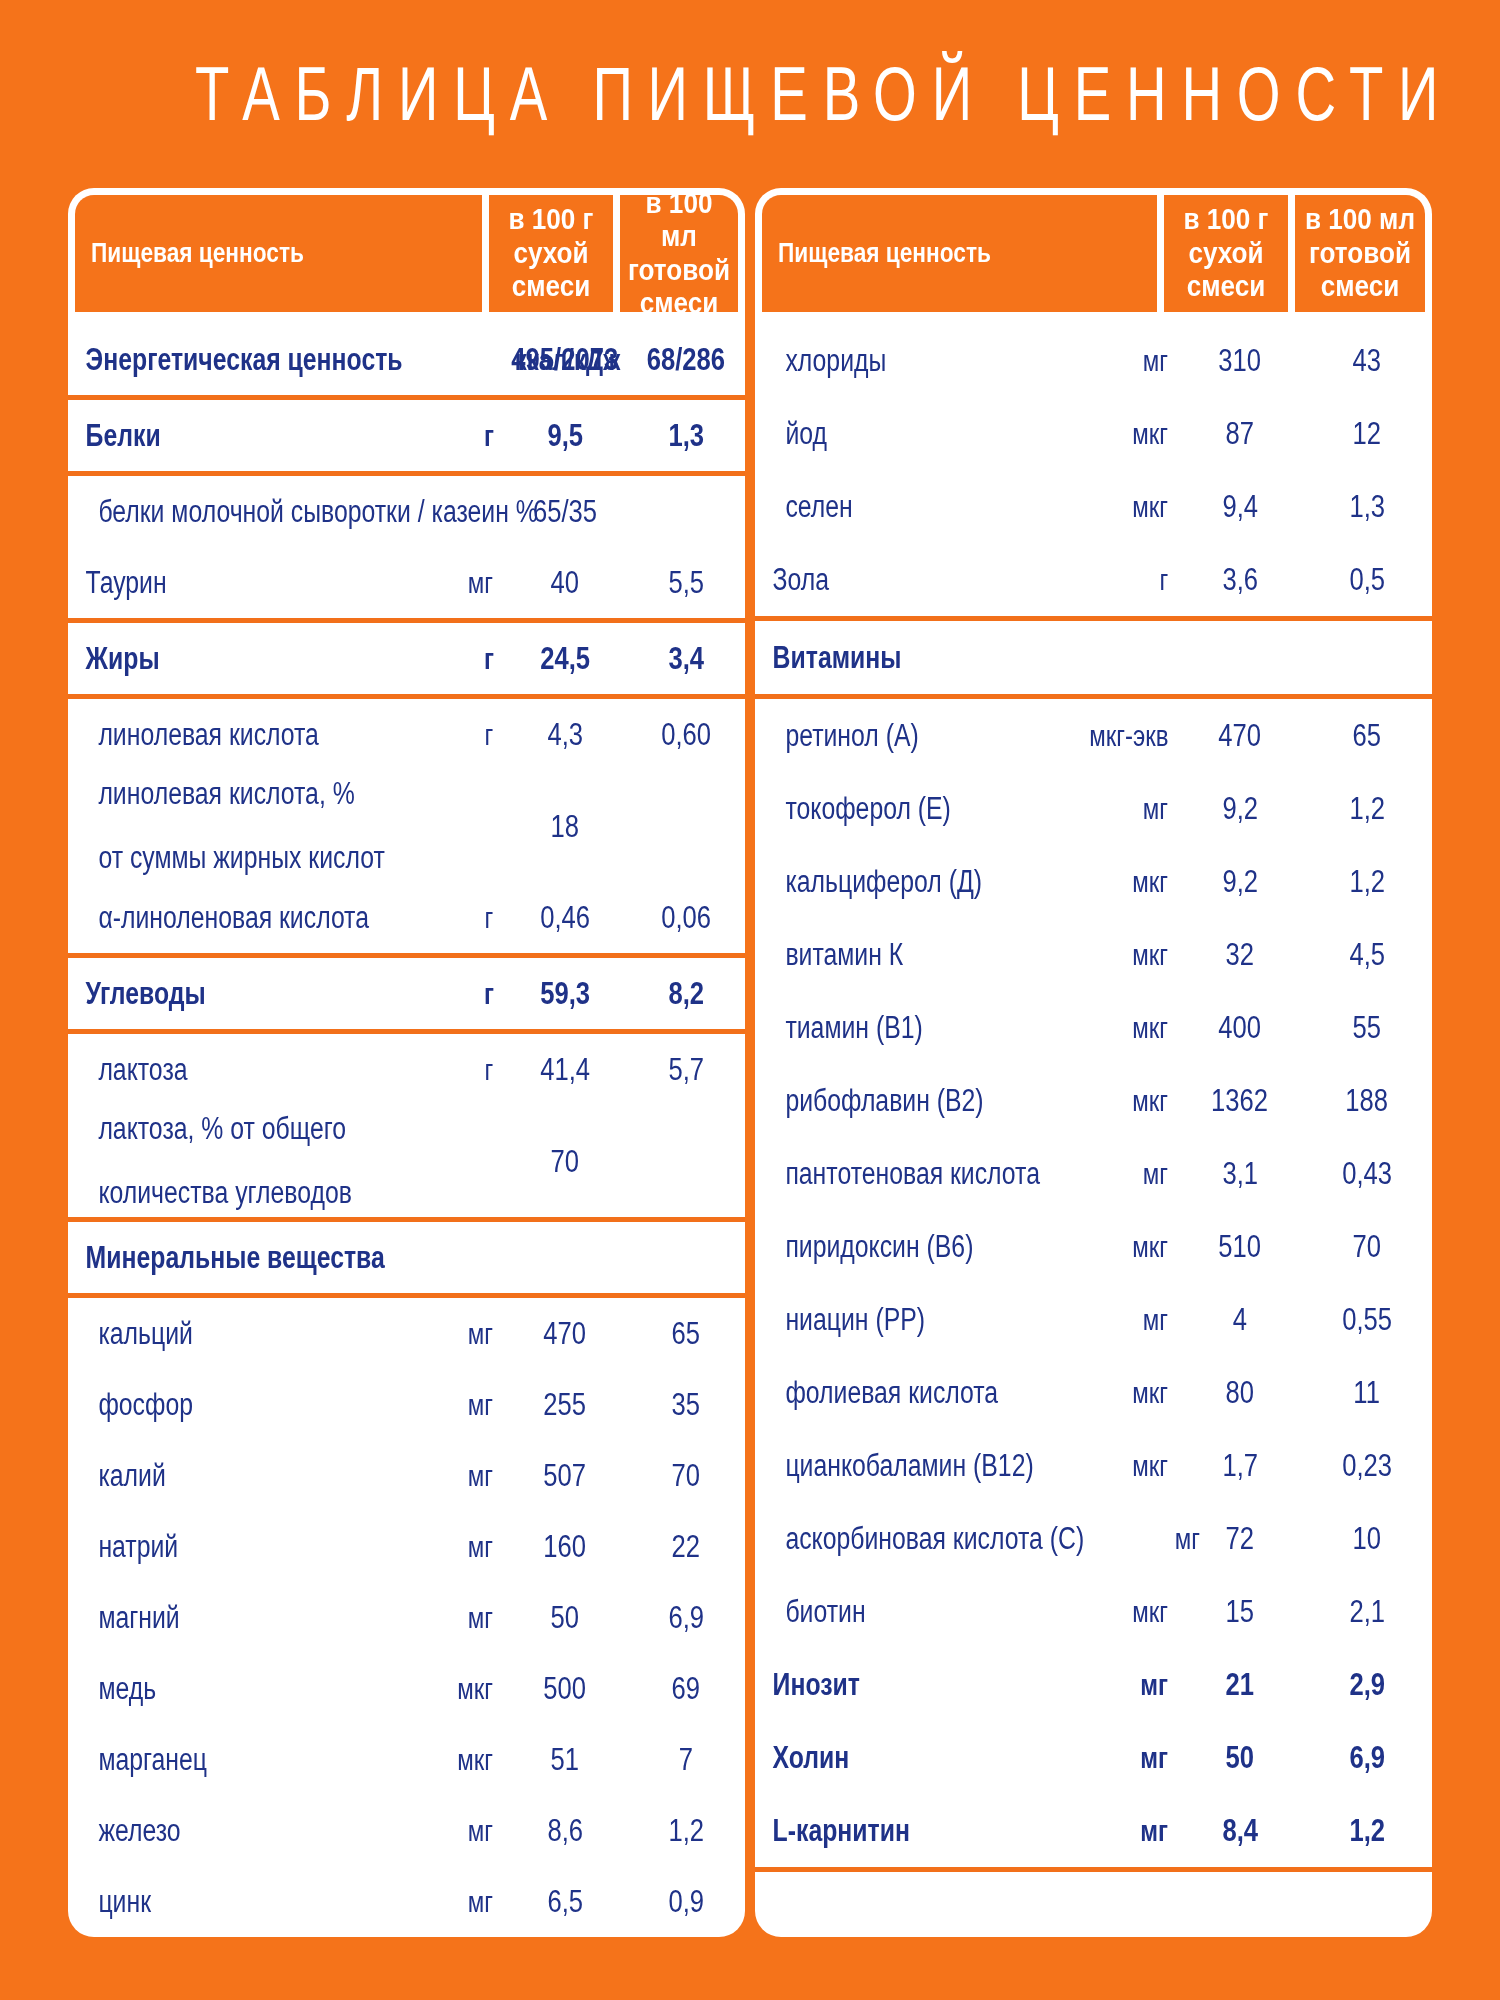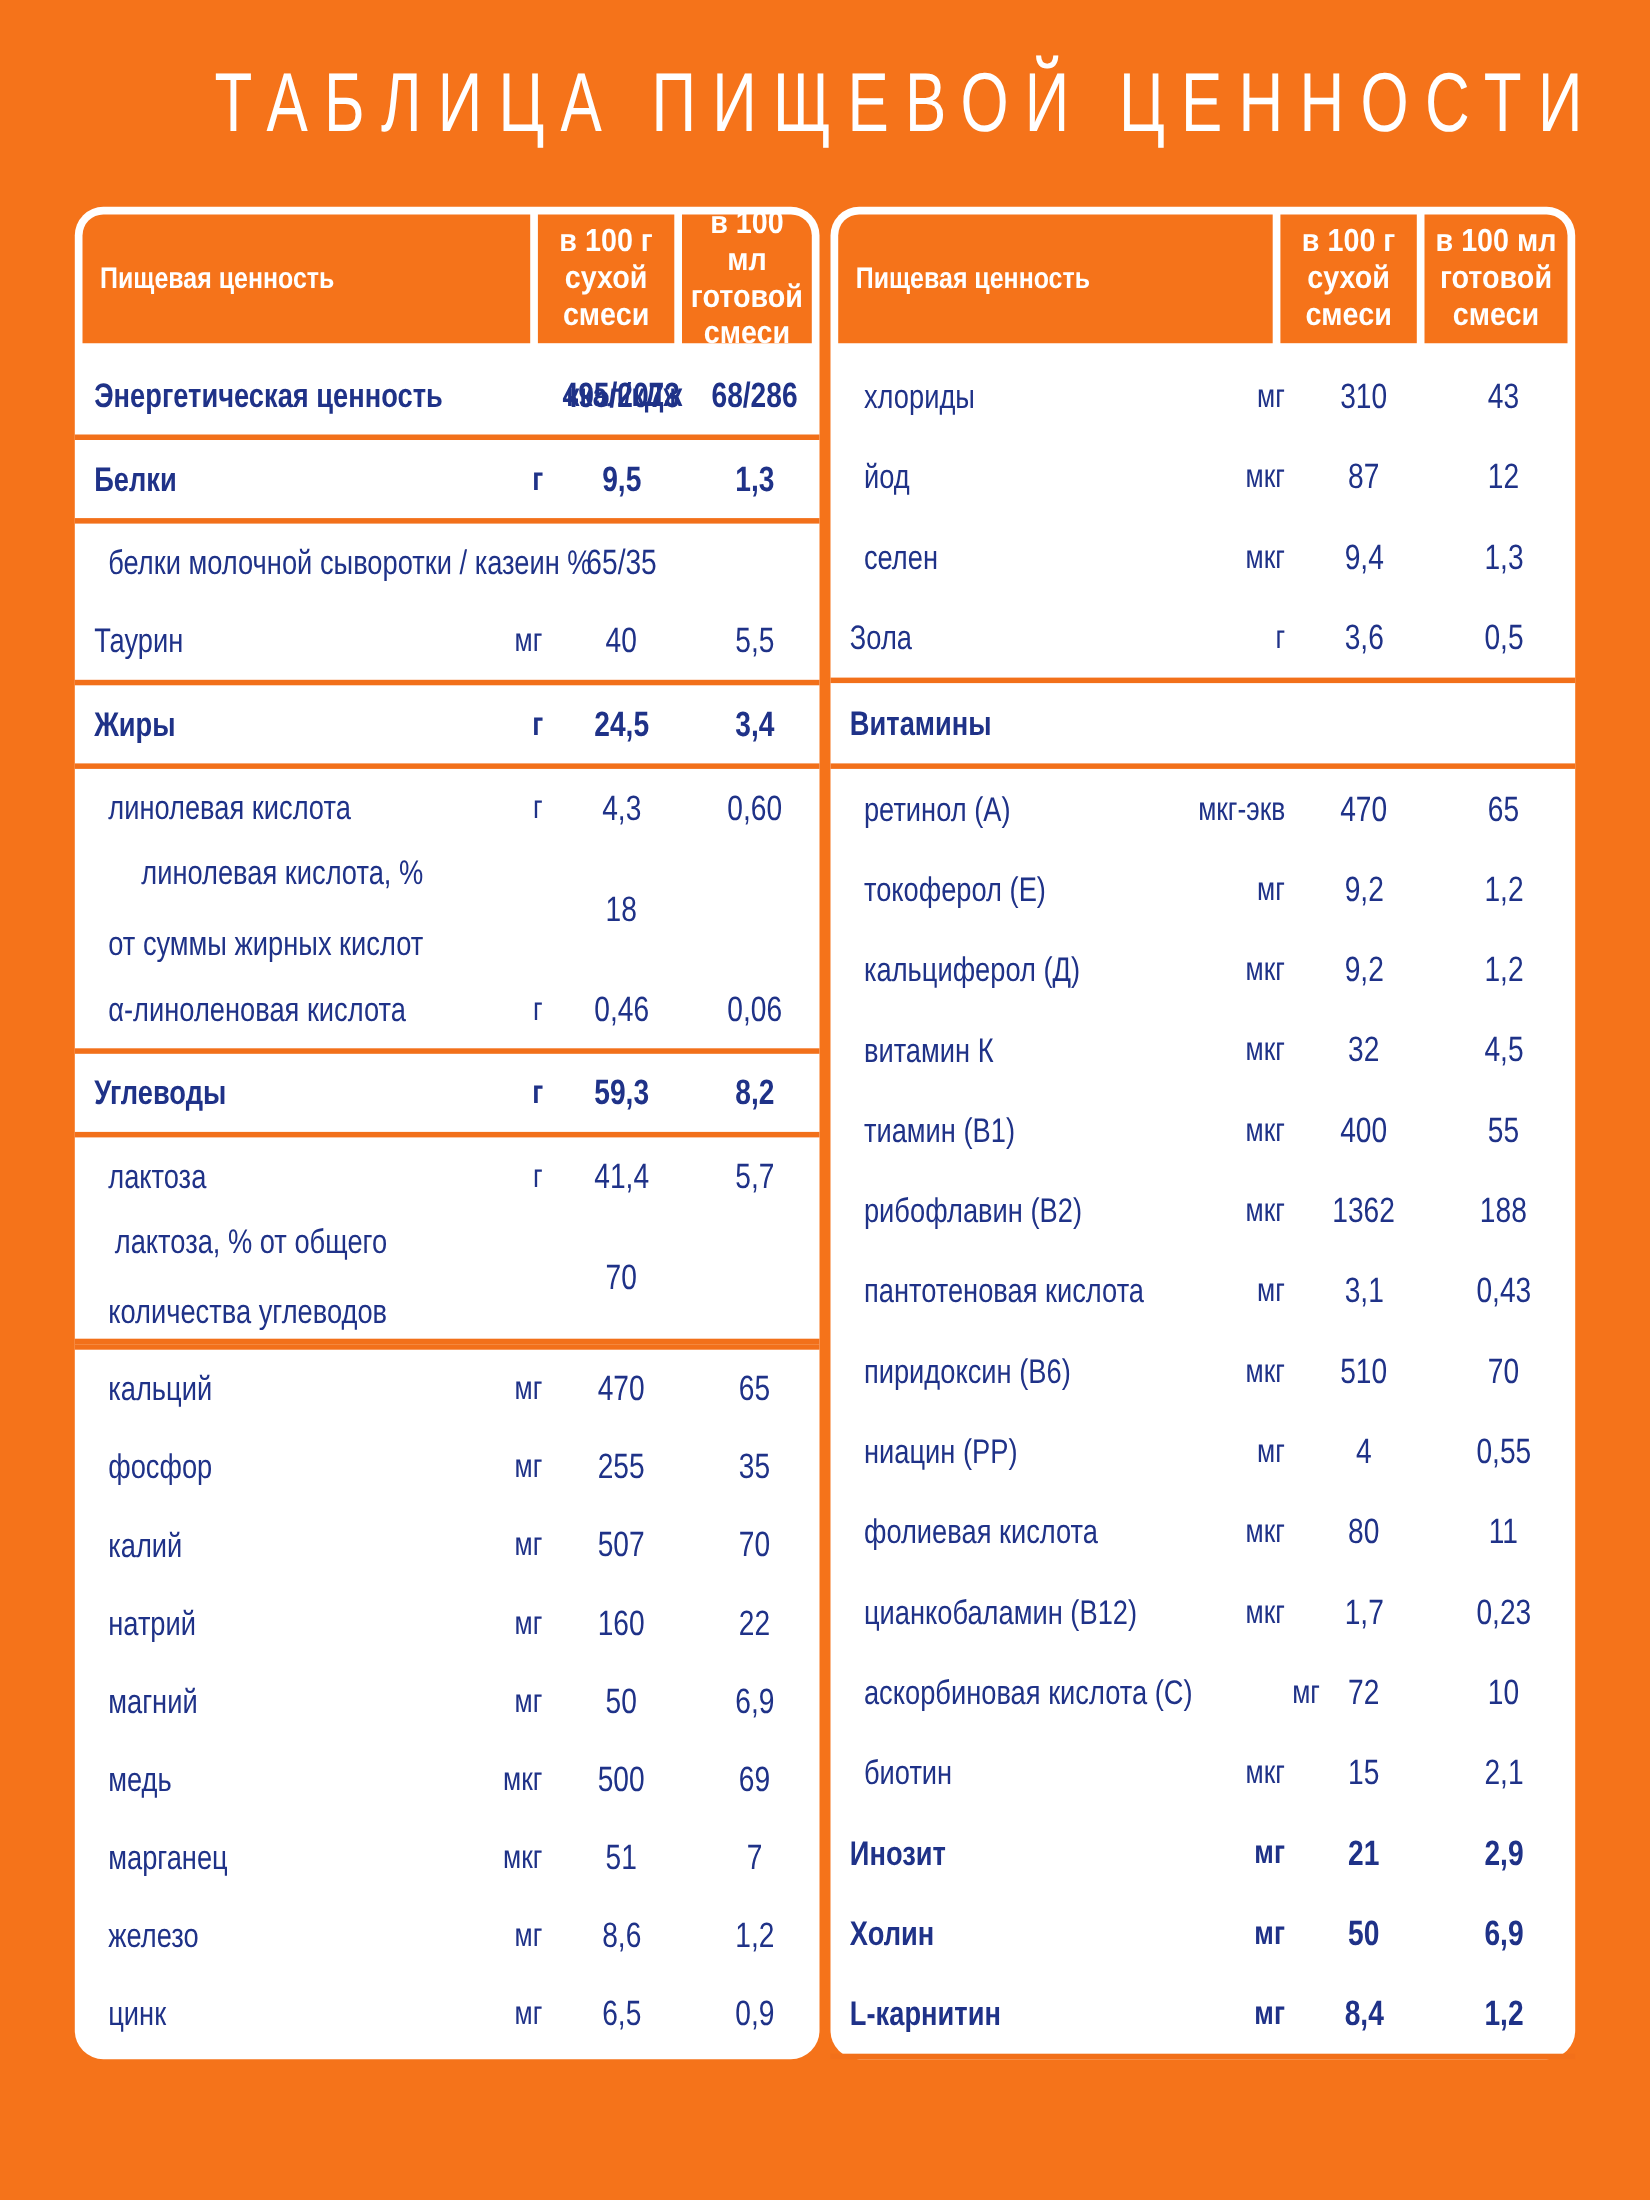--- a/index.html
+++ b/index.html
@@ -40,21 +40,21 @@
   .t-left  .hc2cell, .t-left  .c2 { width:118px; }
   .t-right .hc1cell, .t-right .c1 { width:124px; }
   .t-right .hc2cell, .t-right .c2 { width:130px; }
 
   
   .tbody { padding-top:12px; }
   .row { display:flex; align-items:center; height:71px; color:#1F3288; }
   .t-right .row { height:73px; }
   .row.tall { height:112px; }
   .row.bold { font-weight:bold; }
-  .labelwrap { flex:1; display:flex; align-items:center; justify-content:space-between; min-width:0;text-align:right; }
+  .labelwrap { flex:1; display:flex; align-items:center; justify-content:space-between; min-width:0; }
   .label { font-size:31px; padding-left:22px; white-space:pre; line-height:64px;
            transform:scaleX(0.8); transform-origin:0 50%; }
   .row.indent .label { padding-left:38px; }
   .unit { font-size:30px; padding-right:12px; white-space:nowrap;
           transform:scaleX(0.8); transform-origin:100% 50%; }
   .unit.shift { margin-right:108px; }
   .c1,.c2 { display:flex; align-items:center; justify-content:center; font-size:32px; }
   .val { transform:scaleX(0.8); transform-origin:50% 50%; white-space:nowrap; }
   .divider { height:5px; background:#F2701A; }
 </style>
@@ -214,20 +214,32 @@
               <span class="unit"></span>
             </div>
             <div class="c1">
               <span class="val">70</span>
             </div>
             <div class="c2">
               <span class="val"></span>
             </div>
           </div>
           <div class="divider"></div>
+          <div class="row bold">
+            <div class="labelwrap">
+              <span class="label">Минеральные вещества</span>
+              <span class="unit"></span>
+            </div>
+            <div class="c1">
+              <span class="val"></span>
+            </div>
+            <div class="c2">
+              <span class="val"></span>
+            </div>
+          </div>
           <div class="divider"></div>
           <div class="row indent">
             <div class="labelwrap">
               <span class="label">кальций</span>
               <span class="unit">мг</span>
             </div>
             <div class="c1">
               <span class="val">470</span>
             </div>
             <div class="c2">

